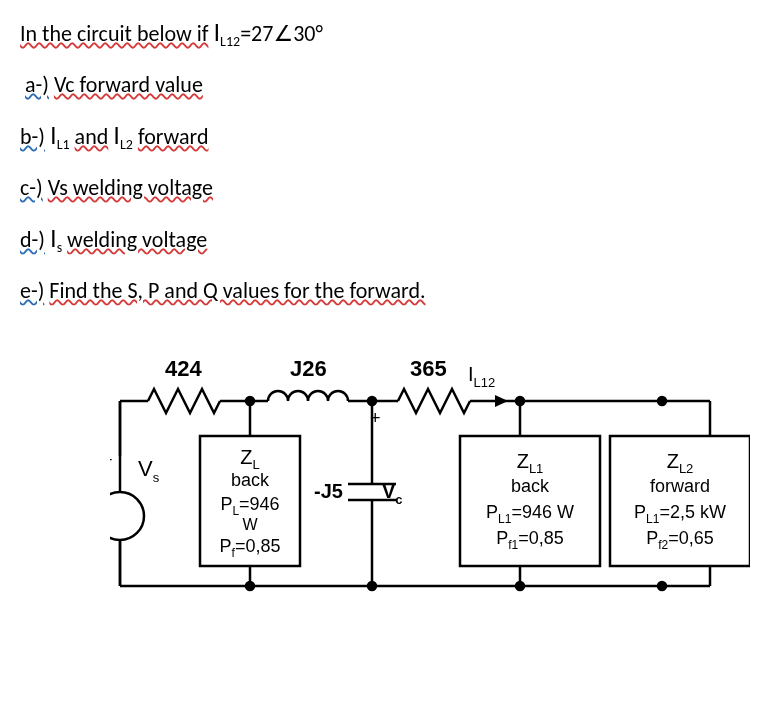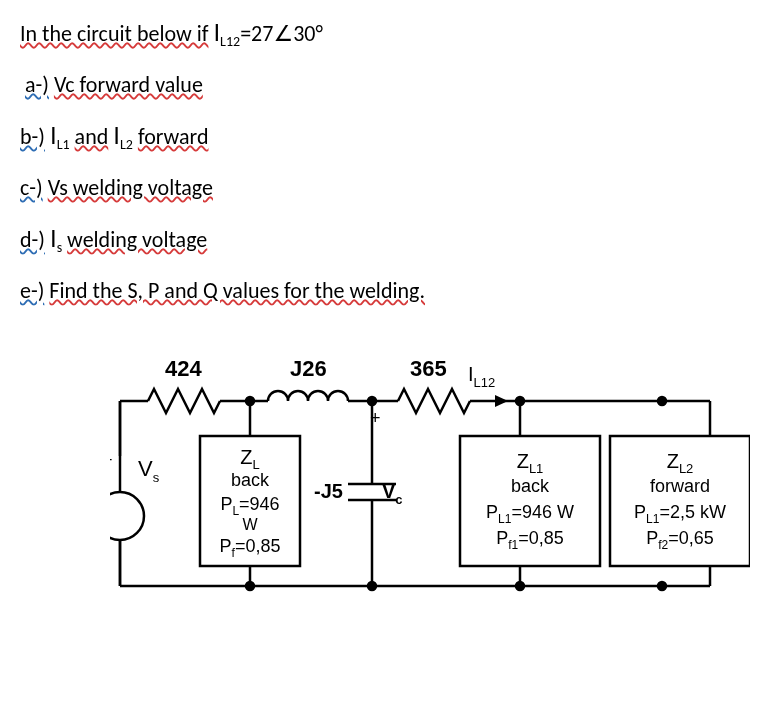--- a/index.html
+++ b/index.html
@@ -67,21 +67,21 @@
 </p>
 
 <p class="question-line">
   <span class="wavy-blue">d-)</span>
   <span class="cap-i">I</span><span class="sub">s</span>
   <span class="wavy">welding voltage</span>
 </p>
 
 <p class="question-line">
   <span class="wavy-blue">e-)</span>
-  <span class="wavy">Find the S, P and Q values for the welding.</span>
+  <span class="wavy">Find the S, P and Q values for the forward.</span>
 </p>
 
 <div class="circuit">
 <svg width="640" height="280" viewBox="0 0 640 280">
 
   <g stroke="#000" stroke-width="2.5" fill="none">
 
     <line x1="10" y1="65" x2="10" y2="250"></line>
 
     <line x1="10" y1="65" x2="38" y2="65"></line>

